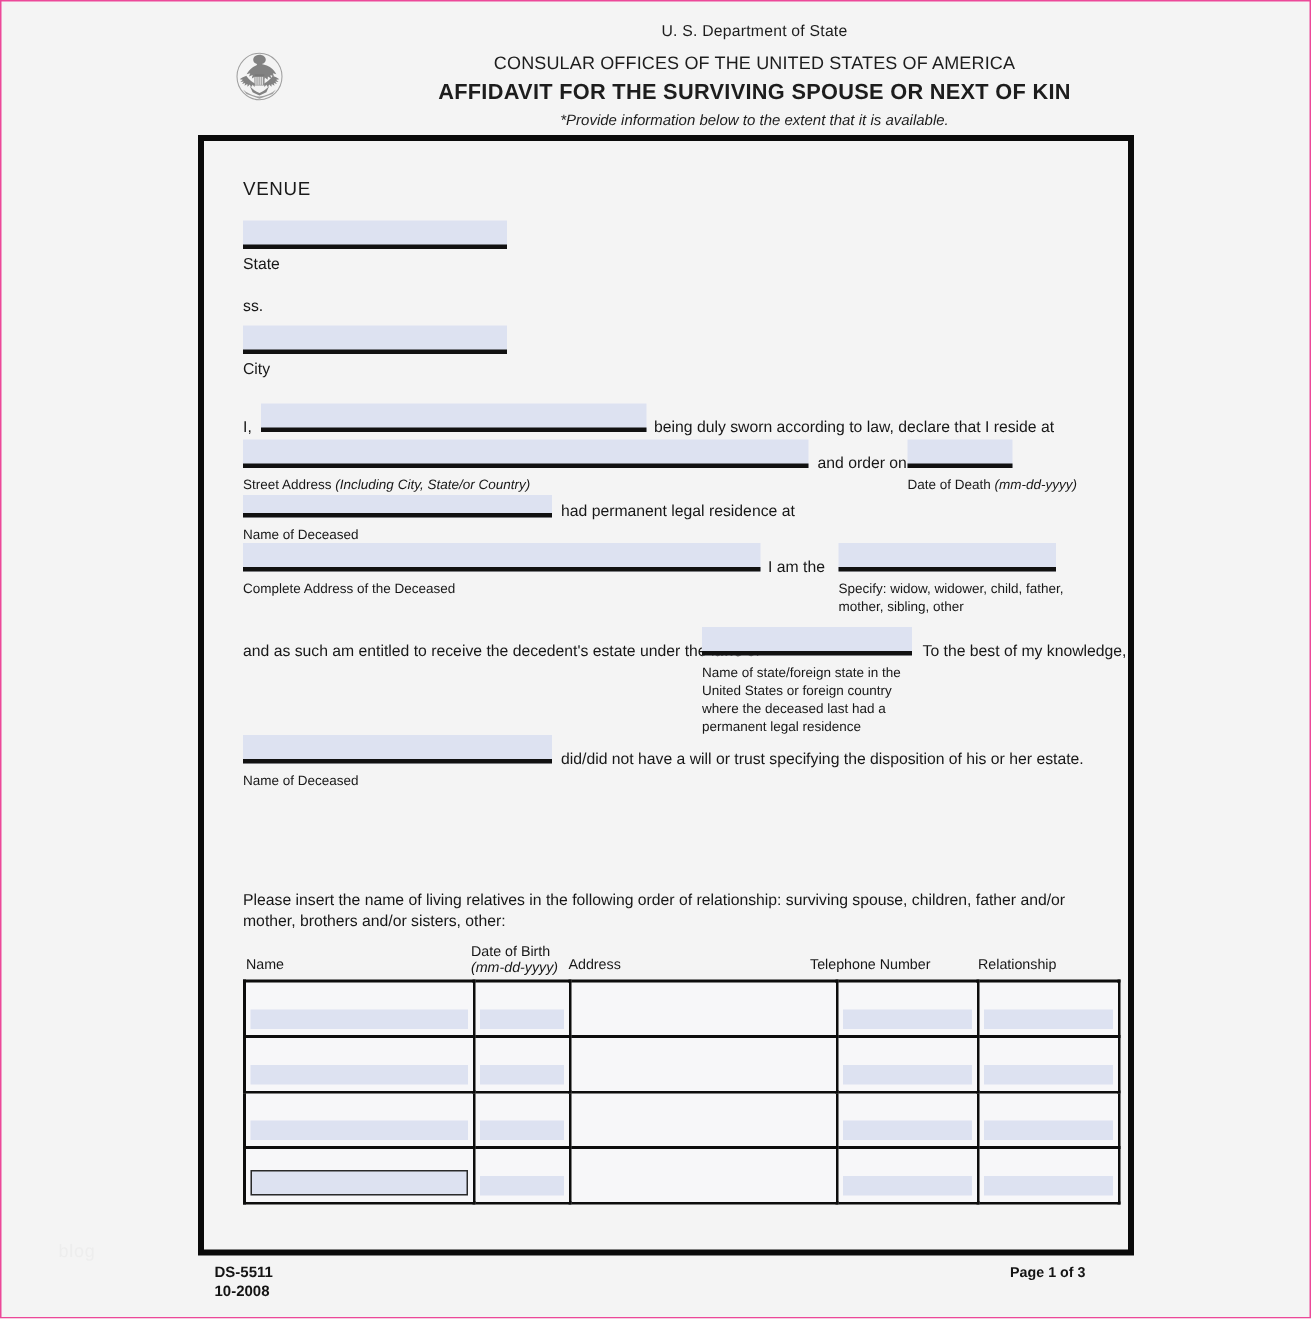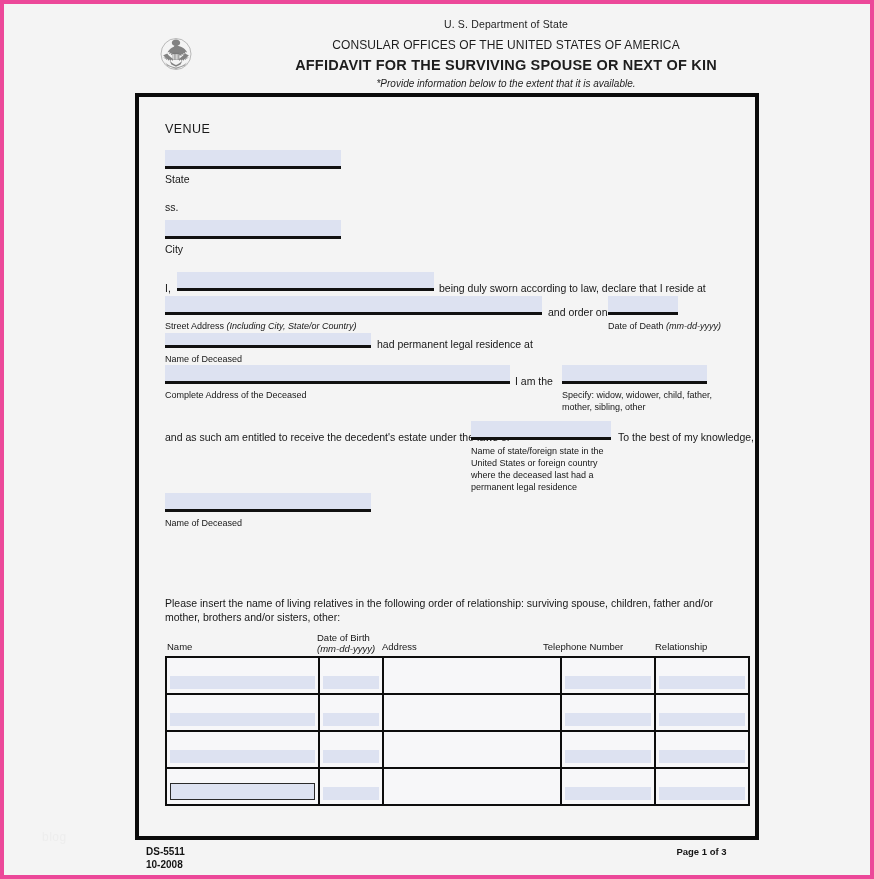--- a/index.html
+++ b/index.html
@@ -15,21 +15,21 @@
     overflow: hidden;
   }
 
   
   #page {
     position: relative;
     width: 874px;
     height: 879px;
     background: #f4f4f4;
     box-sizing: border-box;
-    border: 4px solid #ec4899;
+    border: 1px solid #ec4899;
     overflow: hidden;
   }
 
   
   #masthead {
     position: absolute;
     left: 0;
     top: 0;
     width: 874px;
     height: 88px;
@@ -282,20 +282,21 @@
       <div class="txt" style="left:26px; top:334px;">and as such am entitled to receive the decedent's estate under the laws of</div>
 
       <div class="field ruled" style="left:332px; top:324px; width:140px; height:19px;"></div>
 
       <div class="txt" style="left:479px; top:334px;">To the best of my knowledge,</div>
 
       <div class="txt small wrap" style="left:332px; top:348px; width:148px;">Name of state/foreign state in the United States or foreign country where the deceased last had a permanent legal residence</div>
 
       <div class="field ruled" style="left:26px; top:396px; width:206px; height:19px;"></div>
 
+      <div class="txt" style="left:238px; top:406px;">did/did not have a will or trust specifying the disposition of his or her estate.</div>
 
       <div class="txt small" style="left:26px; top:420px;">Name of Deceased</div>
 
 
       <div class="txt wrap" style="left:26px; top:500px; width:583px;">Please insert the name of living relatives in the following order of relationship: surviving spouse, children, father and/or mother, brothers and/or sisters, other:</div>
 
       <div class="colcap" style="left:28px; top:544px;">Name</div>
 
       <div class="colcap" style="left:178px; top:535px;">
         <span>Date of Birth</span><br>

